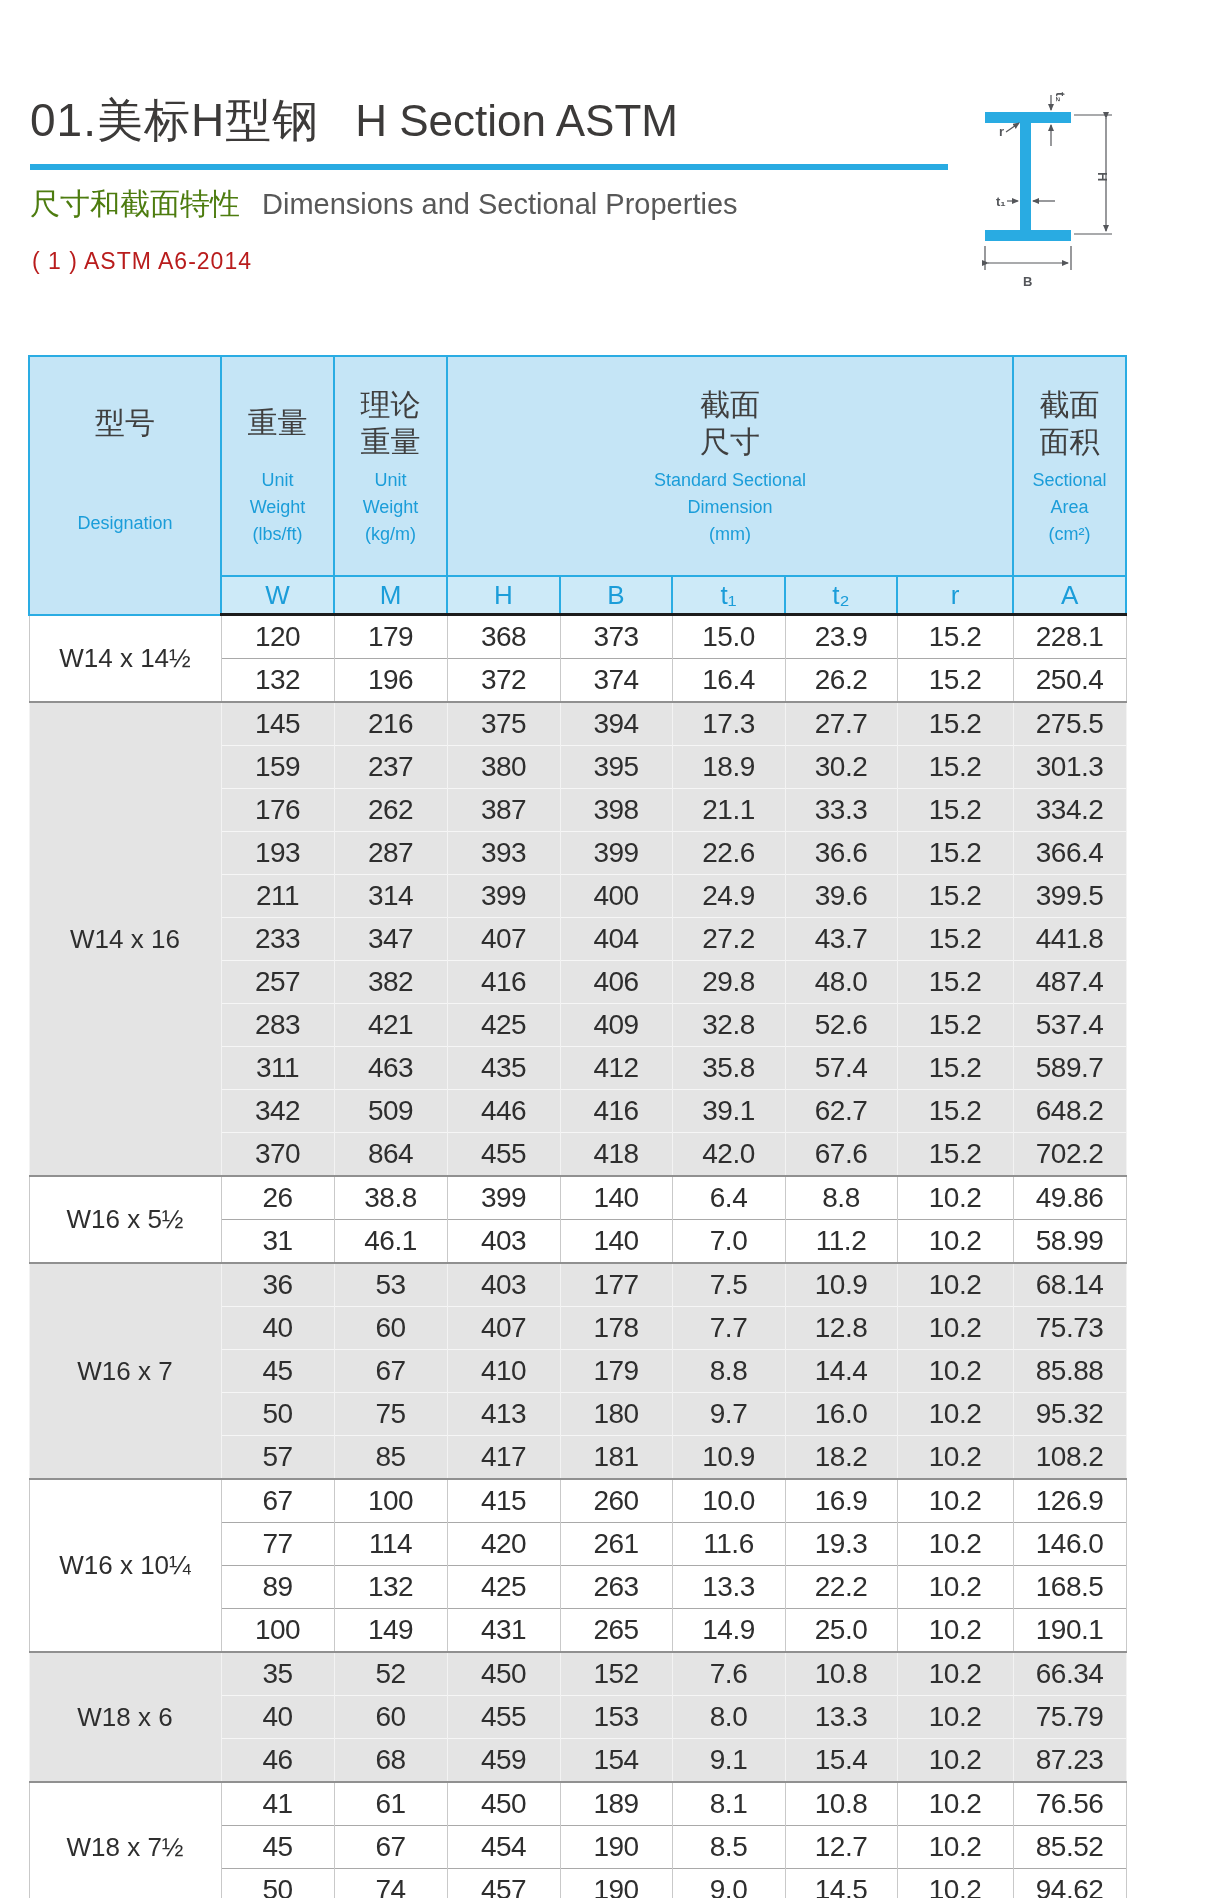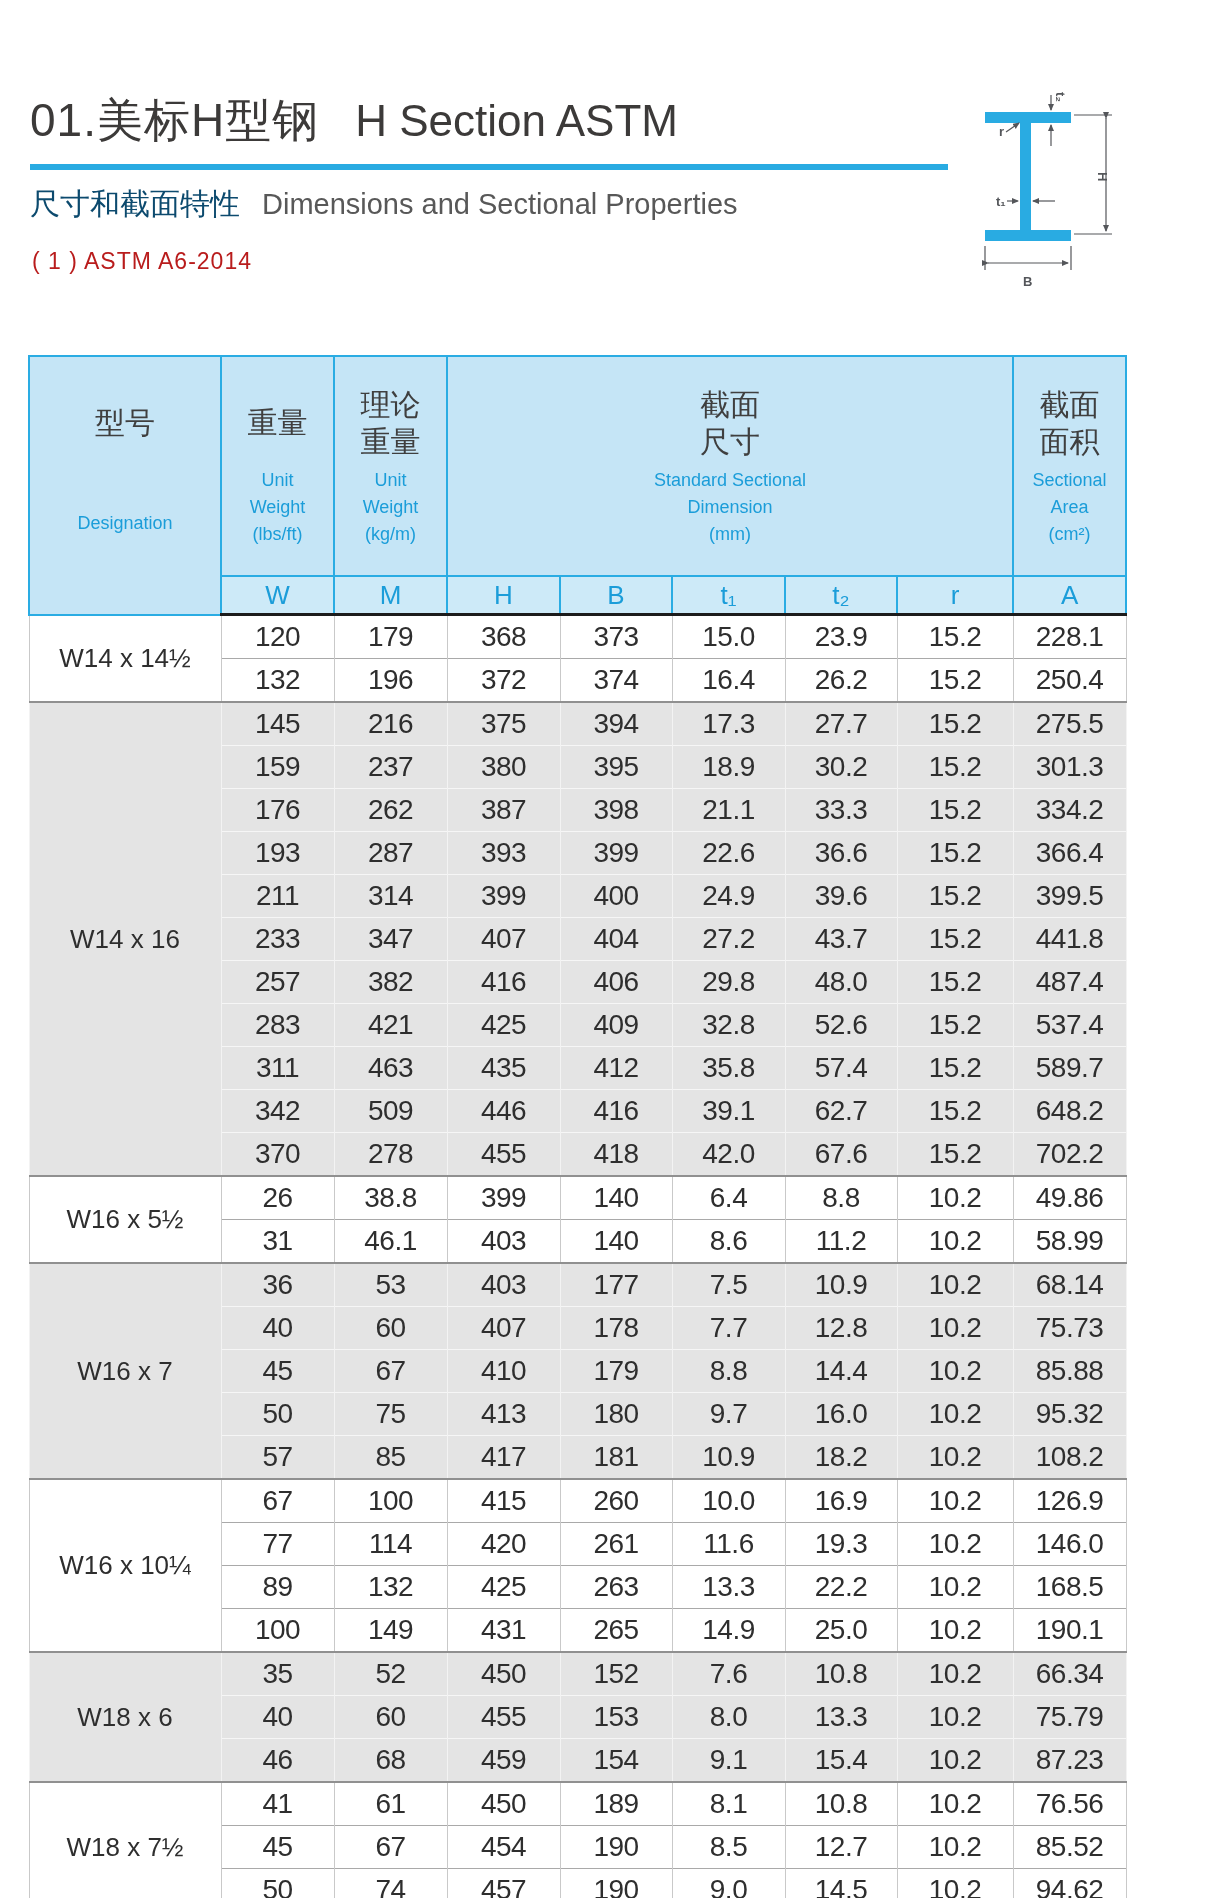--- a/index.html
+++ b/index.html
@@ -5,21 +5,21 @@
   html,body{margin:0;padding:0;background:#ffffff;}
   .page{position:relative;width:1226px;height:1898px;background:#fff;overflow:hidden;
         font-family:"Liberation Sans","DejaVu Sans",sans-serif;}
 
   
   .title{position:absolute;left:30px;top:90px;white-space:nowrap;color:#3c3a39;}
   .title .zh{font-size:46px;font-weight:400;letter-spacing:1px;}
   .title .en{font-size:44px;font-weight:300;margin-left:36px;letter-spacing:0px;color:#3c3a39;}
   .rule{position:absolute;left:30px;top:164px;width:918px;height:6px;background:#29abe2;}
   .subtitle{position:absolute;left:30px;top:184px;white-space:nowrap;}
-  .subtitle .zh{font-size:30px;font-weight:500;color:#0c4a6e;}
+  .subtitle .zh{font-size:30px;font-weight:500;color:#4d7c0f;}
   .subtitle .en{font-size:29px;font-weight:300;color:#585858;margin-left:22px;}
   .note{position:absolute;left:32px;top:248px;font-size:23px;font-weight:300;color:#b91c1c;letter-spacing:1px;}
 
   
   .diagram{position:absolute;left:958px;top:80px;}
   .diagram text{font-family:"Liberation Sans","DejaVu Sans",sans-serif;font-size:13px;font-weight:600;fill:#54565a;}
 
   
   .spec-table{position:absolute;left:28px;top:355px;width:1097px;border-collapse:collapse;table-layout:fixed;
               border-left:1px solid #c9c9c9;border-right:1px solid #c9c9c9;border-bottom:2px solid #909090;}
@@ -284,21 +284,21 @@
           <td>509</td>
           <td>446</td>
           <td>416</td>
           <td>39.1</td>
           <td>62.7</td>
           <td>15.2</td>
           <td>648.2</td>
         </tr>
         <tr class="g-shaded rsep">
           <td>370</td>
-          <td>278</td>
+          <td>864</td>
           <td>455</td>
           <td>418</td>
           <td>42.0</td>
           <td>67.6</td>
           <td>15.2</td>
           <td>702.2</td>
         </tr>
         <tr class="g-plain gstart">
           <td rowspan="2" class="desig">W16 x 5½</td>
           <td>26</td>
@@ -308,21 +308,21 @@
           <td>6.4</td>
           <td>8.8</td>
           <td>10.2</td>
           <td>49.86</td>
         </tr>
         <tr class="g-plain rsep">
           <td>31</td>
           <td>46.1</td>
           <td>403</td>
           <td>140</td>
-          <td>8.6</td>
+          <td>7.0</td>
           <td>11.2</td>
           <td>10.2</td>
           <td>58.99</td>
         </tr>
         <tr class="g-shaded gstart">
           <td rowspan="5" class="desig">W16 x 7</td>
           <td>36</td>
           <td>53</td>
           <td>403</td>
           <td>177</td>

